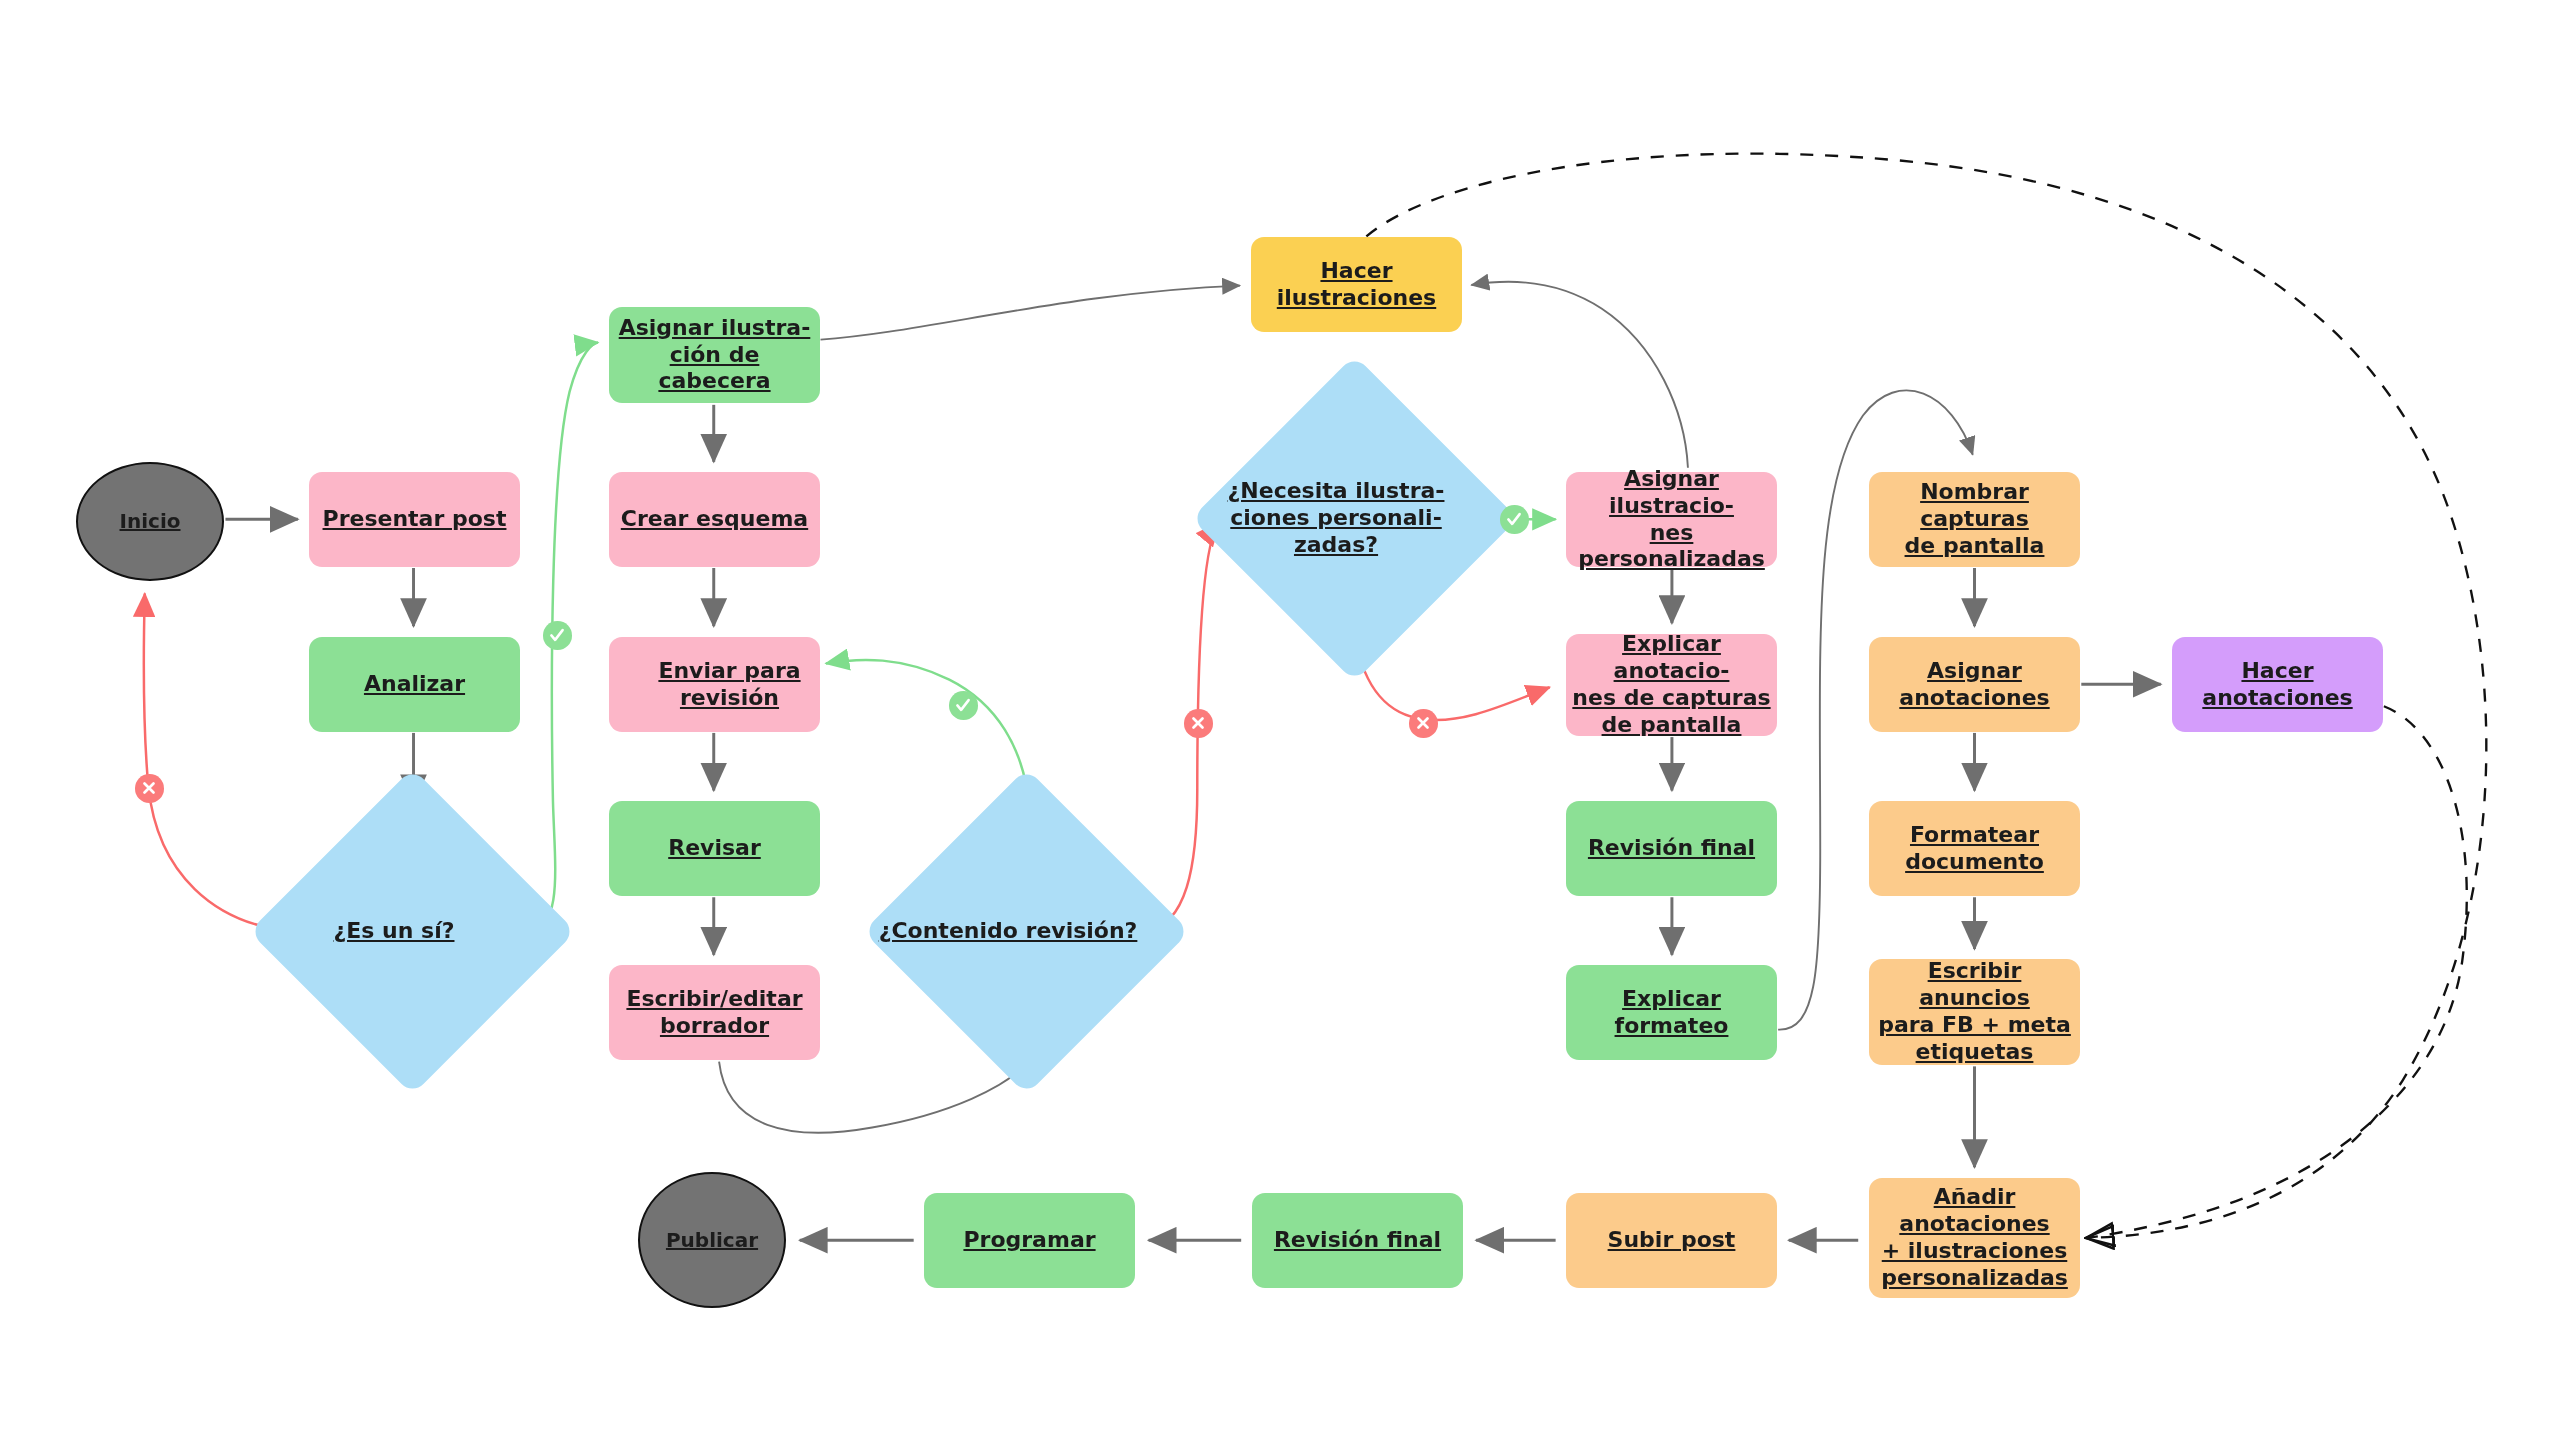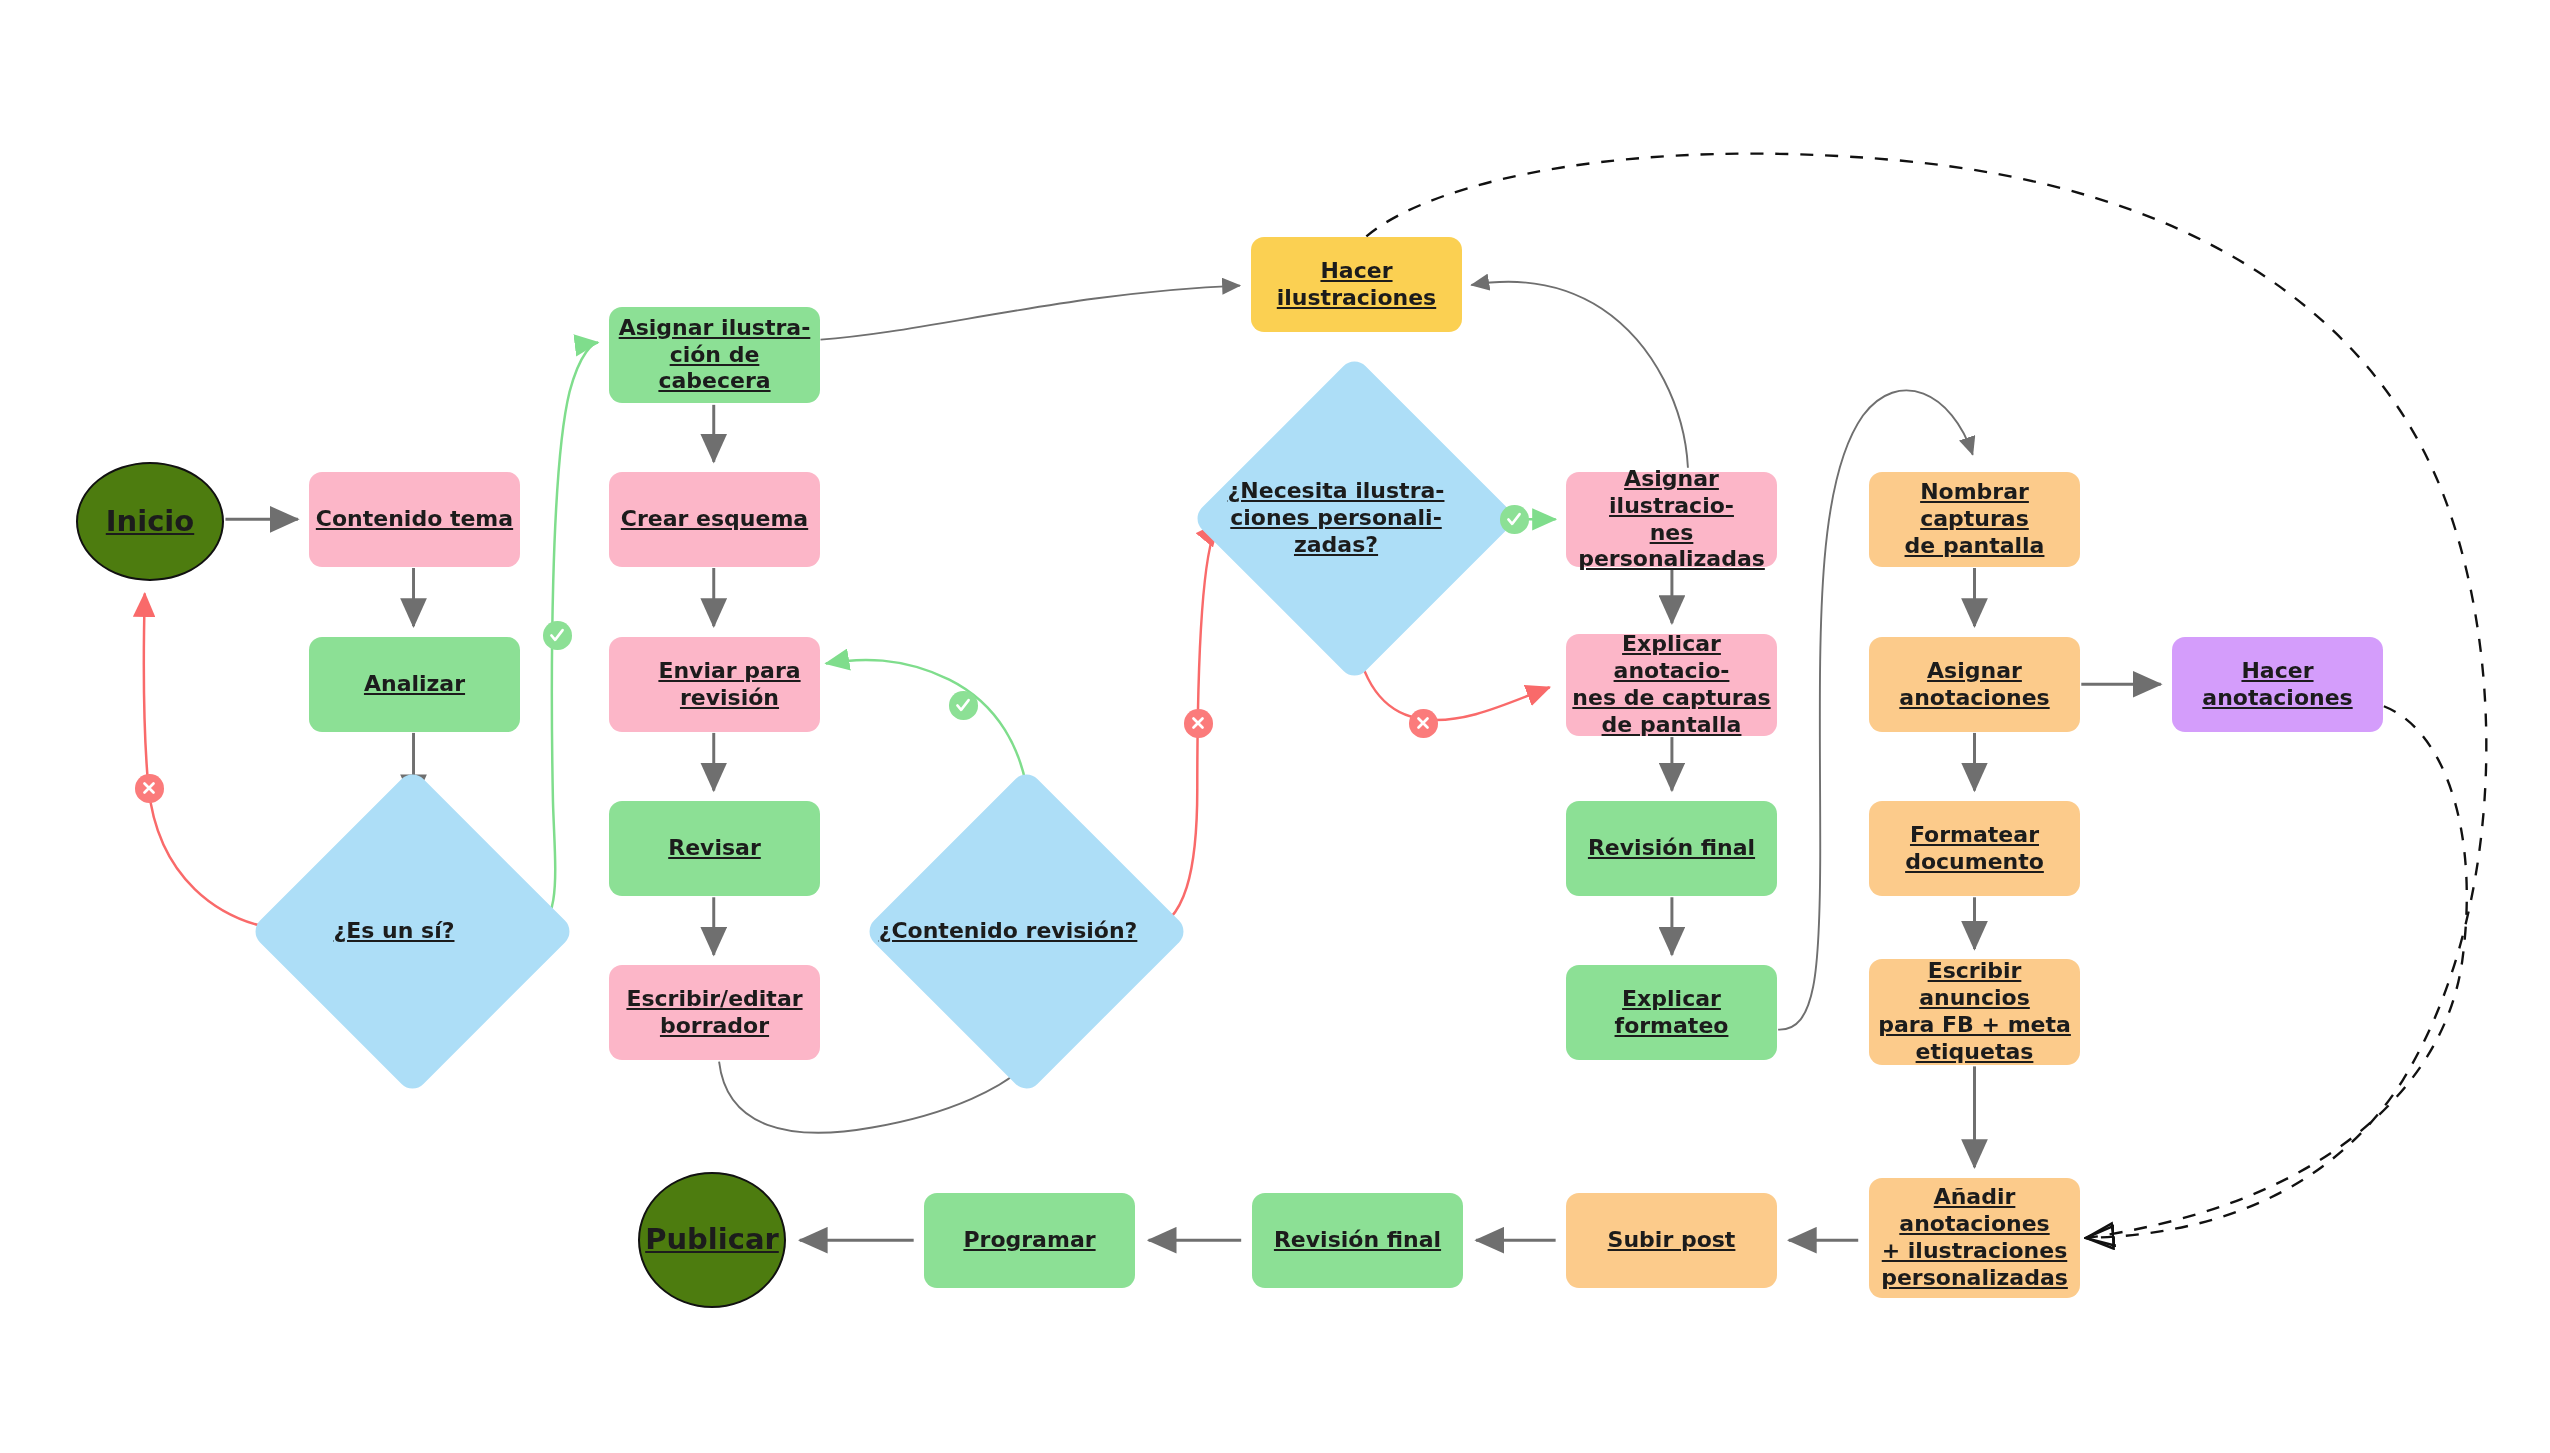--- a/index.html
+++ b/index.html
@@ -38,24 +38,24 @@
     font-size:22px;
     padding:3.6px 6px;
   }
   .pink   {background:#fcb6c8;}
   .green  {background:#8ce095;}
   .orange {background:#fccb8b;}
   .yellow {background:#fbd052;}
   .purple {background:#d49dfb;}
 
   .terminal{
-    background:#4d7c0f;
+    background:#737373;
     border:2.4px solid #111111;
     border-radius:50%;
-    font-size:29px;
+    font-size:20px;
   }
 
   
   .diamond{
     background:transparent;
   }
   .diamond .dshape{
     position:absolute;left:0;top:0;width:100%;height:100%;
     background:#addef7;
     border-radius:15.4px;
@@ -172,21 +172,21 @@
     <path class="e" d="M 2092 2090 L 1936 2090" marker-end="url(#ah-gray)"></path>
 
     <path class="e" d="M 1540 2090 L 1348 2090" marker-end="url(#ah-gray)"></path>
   </svg>
 
   <div id="nodes">
       <div class="node terminal" style="left: 76px; top: 462px; width: 148px; height: 119px;">
         <span>Inicio</span>
       </div>
       <div class="node rect pink" style="left: 309px; top: 472px; width: 211px; height: 95px;">
-        <span>Contenido tema</span>
+        <span>Presentar post</span>
       </div>
       <div class="node rect green" style="left: 309px; top: 637px; width: 211px; height: 95px;">
         <span>Analizar</span>
       </div>
       <div class="node diamond" style="left: 297px; top: 816px; width: 231px; height: 231px;">
         <div class="dshape"></div>
         <div class="dlabel">¿Es un sí?</div>
       </div>
       <div class="node rect green" style="left: 609px; top: 307px; width: 211px; height: 96px;">
         <span>Asignar ilustra-<br>ción de cabecera</span>

